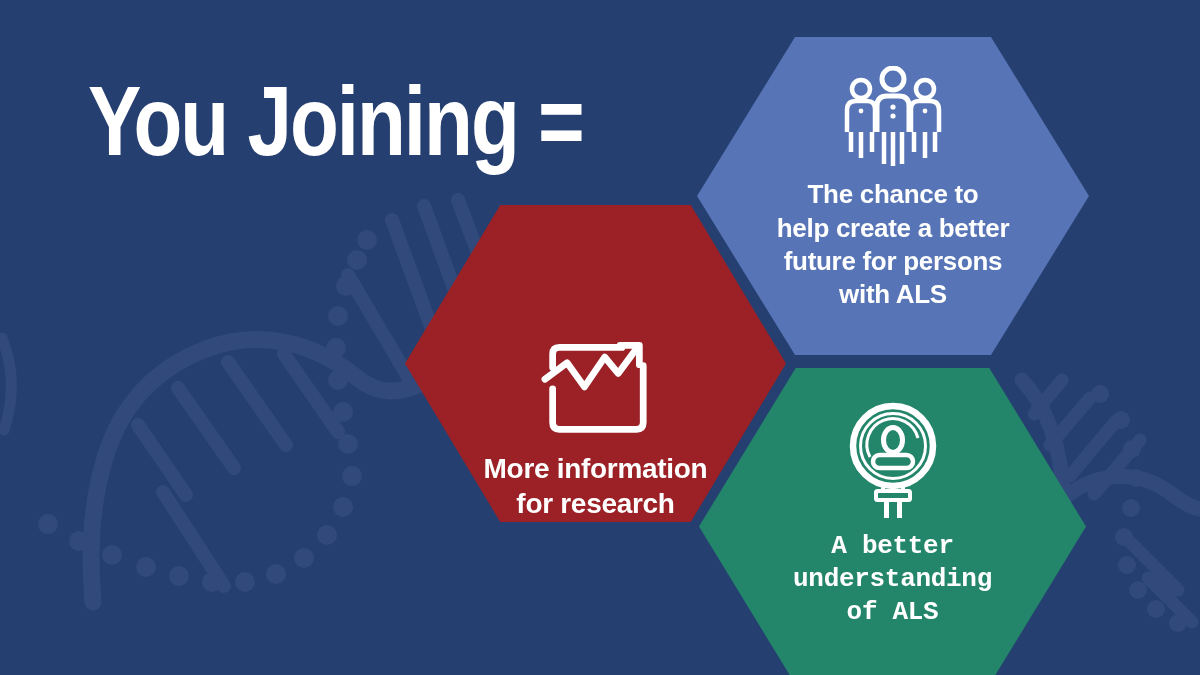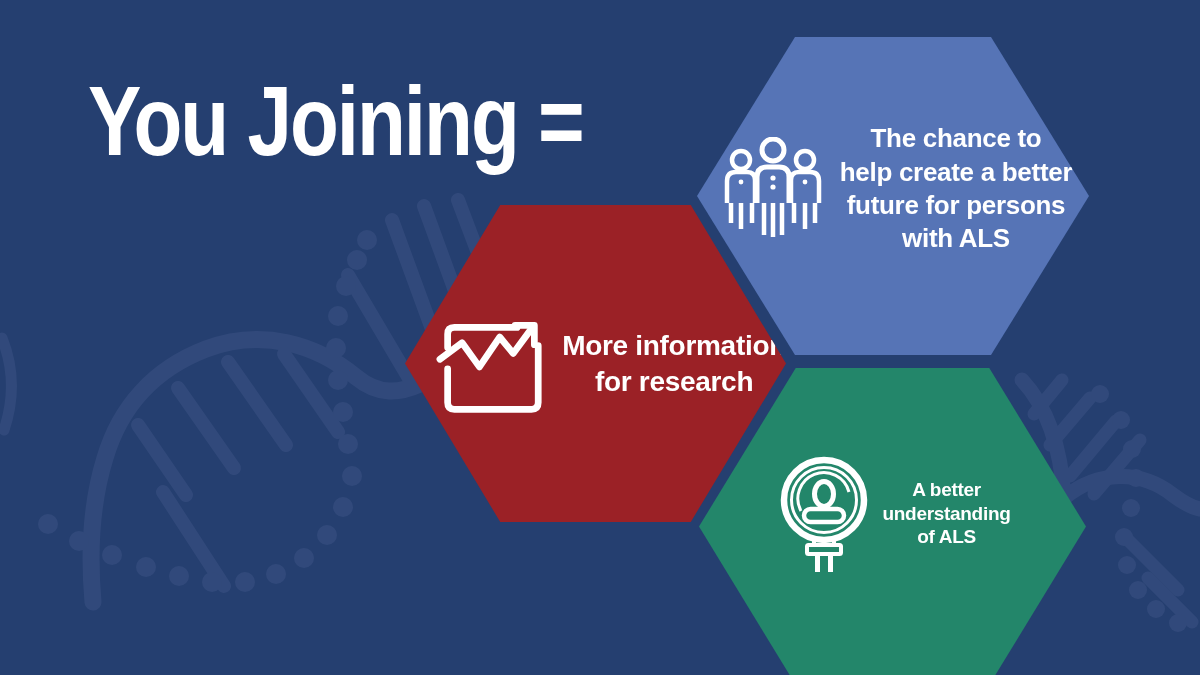--- a/index.html
+++ b/index.html
@@ -11,32 +11,32 @@
   .canvas{position:absolute;inset:0;width:1200px;height:675px;}
   .dna{position:absolute;left:0;top:0;width:1200px;height:675px;}
   .title{
     position:absolute;left:88px;top:66px;margin:0;
     color:#FFFFFF;font-weight:700;font-size:80px;letter-spacing:-2px;
     transform:scaleY(1.22);transform-origin:left top;white-space:nowrap;
   }
   .hex{
     position:absolute;
     clip-path:polygon(25% 0%,75% 0%,100% 50%,75% 100%,25% 100%,0% 50%);
-    display:flex;align-items:center;justify-content:center;
+    display:flex;flex-direction:column;align-items:center;justify-content:center;
     text-align:center;color:#FFFFFF;
   }
   .hex-red{left:405px;top:205px;width:381px;height:317px;background:#9B2126;gap:14px;justify-content:flex-end;}
   .hex-blue{left:697px;top:37px;width:392px;height:318px;background:#5674B6;gap:8px;padding-bottom:14px;box-sizing:border-box;}
   .hex-green{left:699px;top:368px;width:387px;height:317px;background:#23866A;gap:8px;padding-bottom:26px;box-sizing:border-box;}
   .hex-text{
     margin:0;font-weight:700;white-space:pre-line;letter-spacing:-0.3px;
   }
   .hex-red  .hex-text{font-size:28px;line-height:1.27;}
   .hex-blue .hex-text{font-size:26px;line-height:1.28;}
-  .hex-green .hex-text{font-size:19px;line-height:1.26;}
+  .hex-green .hex-text{font-size:26px;line-height:1.26;font-family:Liberation Mono, monospace;}
   .icon{display:block;}
 </style>
 </head>
 <body>
 
 <div class="canvas">
 
   <svg class="dna" viewBox="0 0 1200 675" aria-hidden="true">
     <g stroke="#3E5486" opacity="0.5" fill="none" stroke-linecap="round">
 

